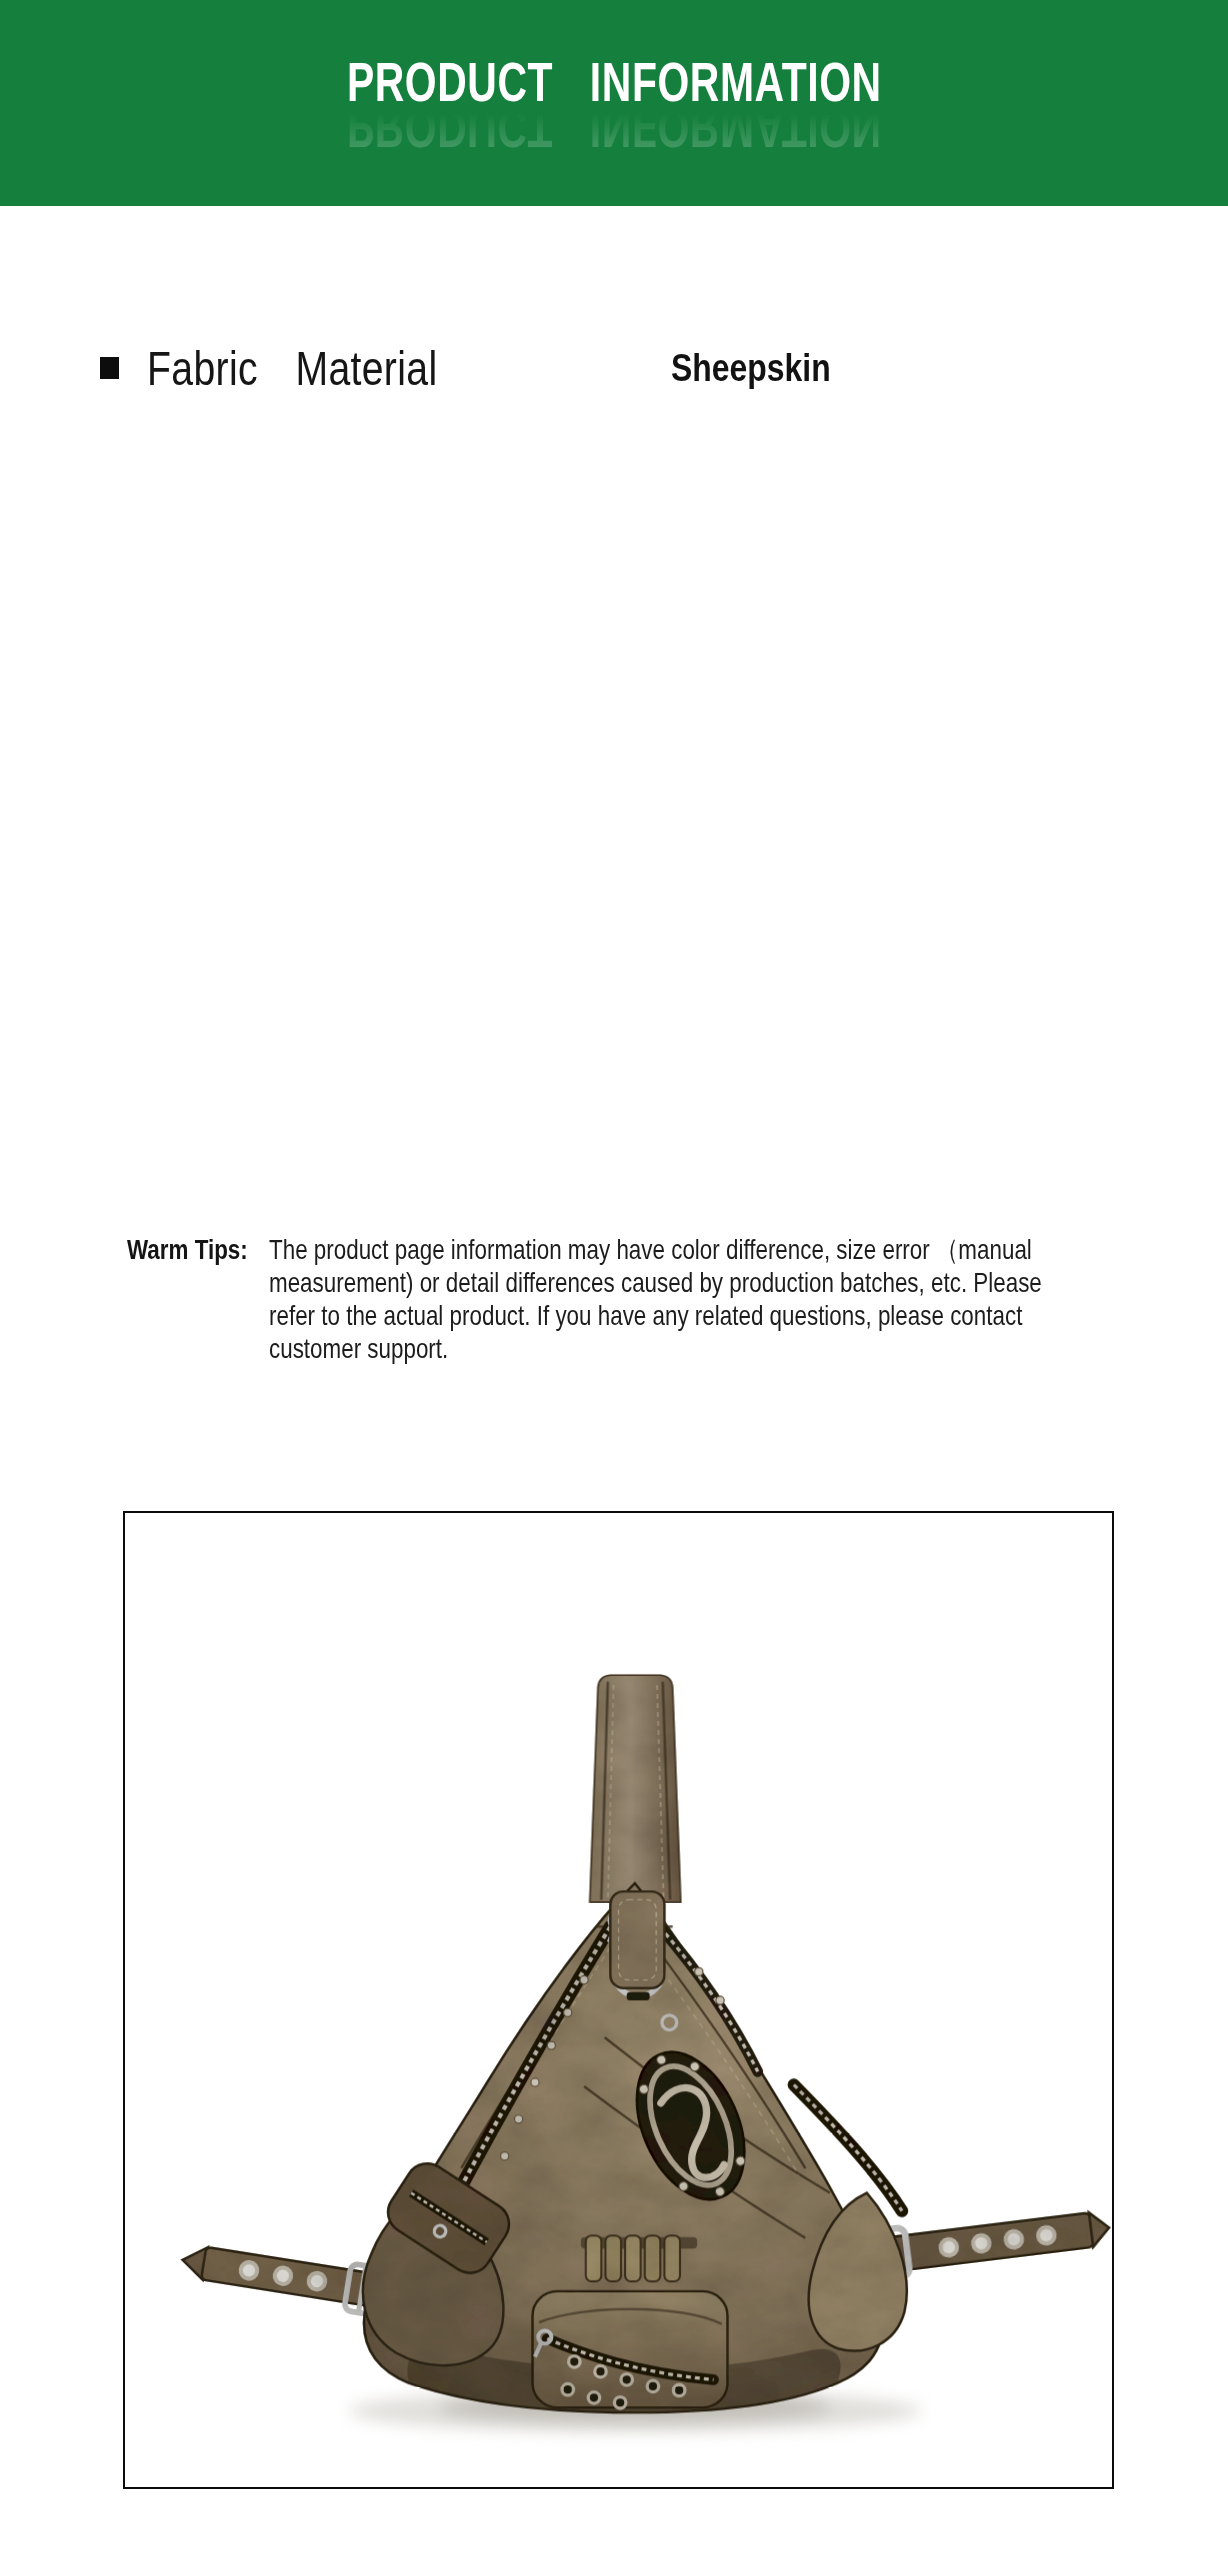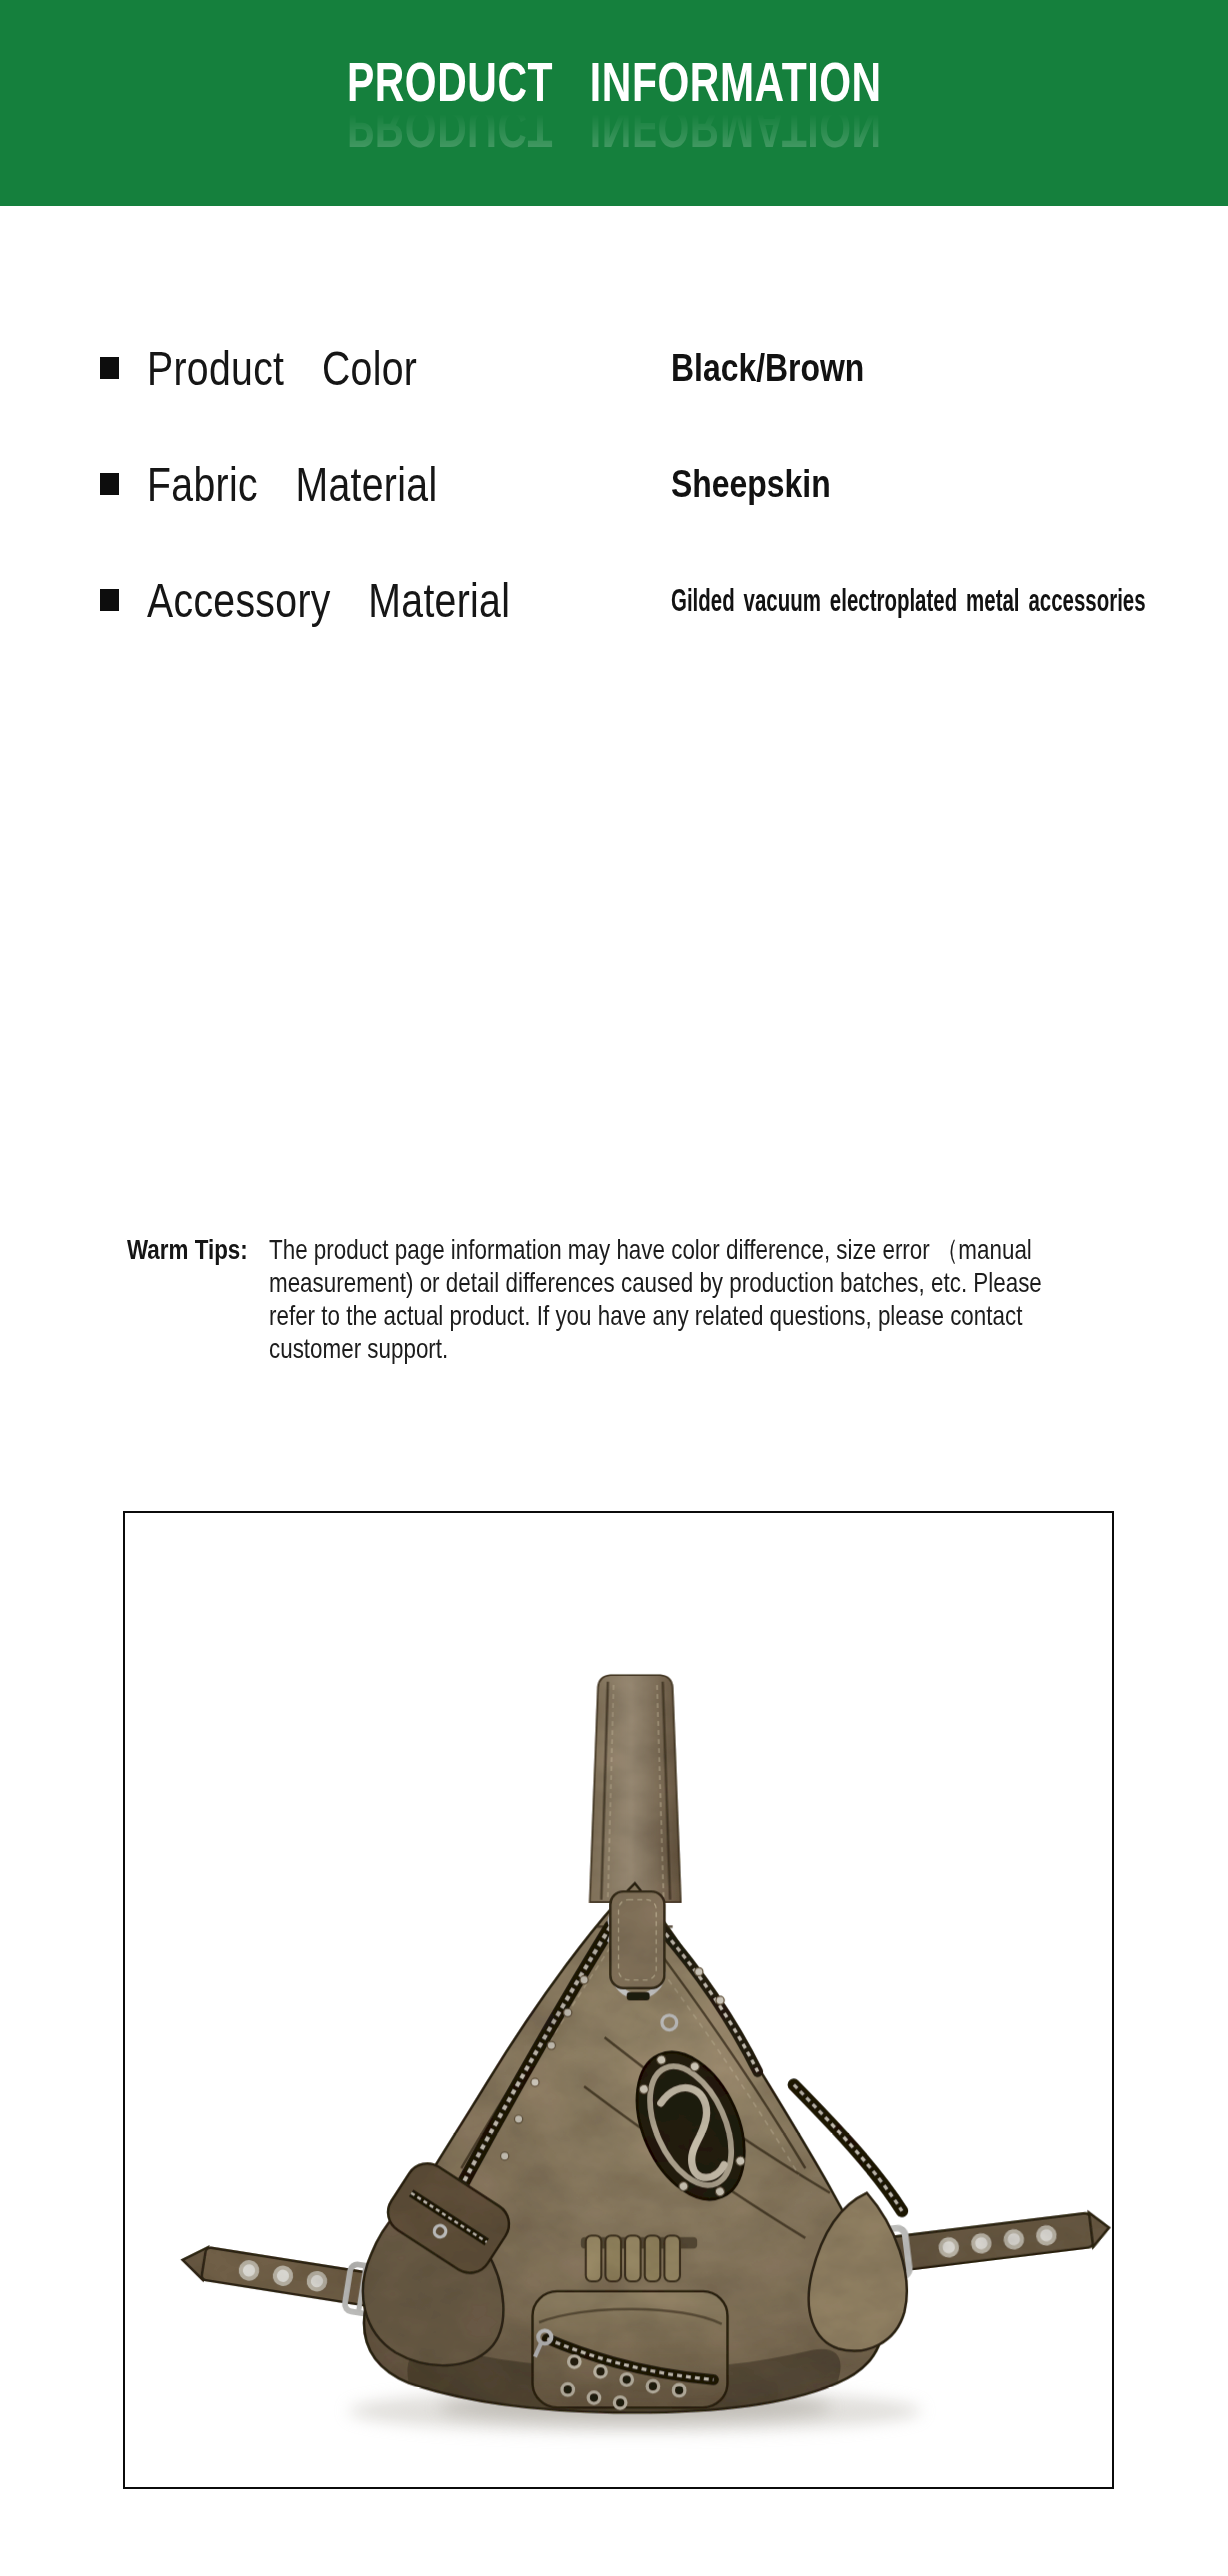--- a/index.html
+++ b/index.html
@@ -64,32 +64,22 @@
     <div class="title">PRODUCT INFORMATION</div>
   </div>
   <div class="title-reflect-wrap">
     <div class="title-reflect">PRODUCT INFORMATION</div>
   </div>
 </div>
 
 <div class="specs">
   <div class="spec-row">
     <span class="spec-bullet"></span>
-    <span class="spec-label">Product Color</span>
-    <span class="spec-value">Black/Brown</span>
-  </div>
-  <div class="spec-row">
-    <span class="spec-bullet"></span>
     <span class="spec-label">Fabric Material</span>
     <span class="spec-value">Sheepskin</span>
-  </div>
-  <div class="spec-row small">
-    <span class="spec-bullet"></span>
-    <span class="spec-label">Accessory Material</span>
-    <span class="spec-value">Gilded vacuum electroplated metal accessories</span>
   </div>
 </div>
 
 <div class="tips">
   <div class="tips-label">Warm Tips:</div>
   <div class="tips-lines">
     <div class="tips-line">The product page information may have color difference, size error （manual</div>
     <div class="tips-line">measurement) or detail differences caused by production batches, etc. Please</div>
     <div class="tips-line">refer to the actual product. If you have any related questions, please contact</div>
     <div class="tips-line">customer support.</div>

